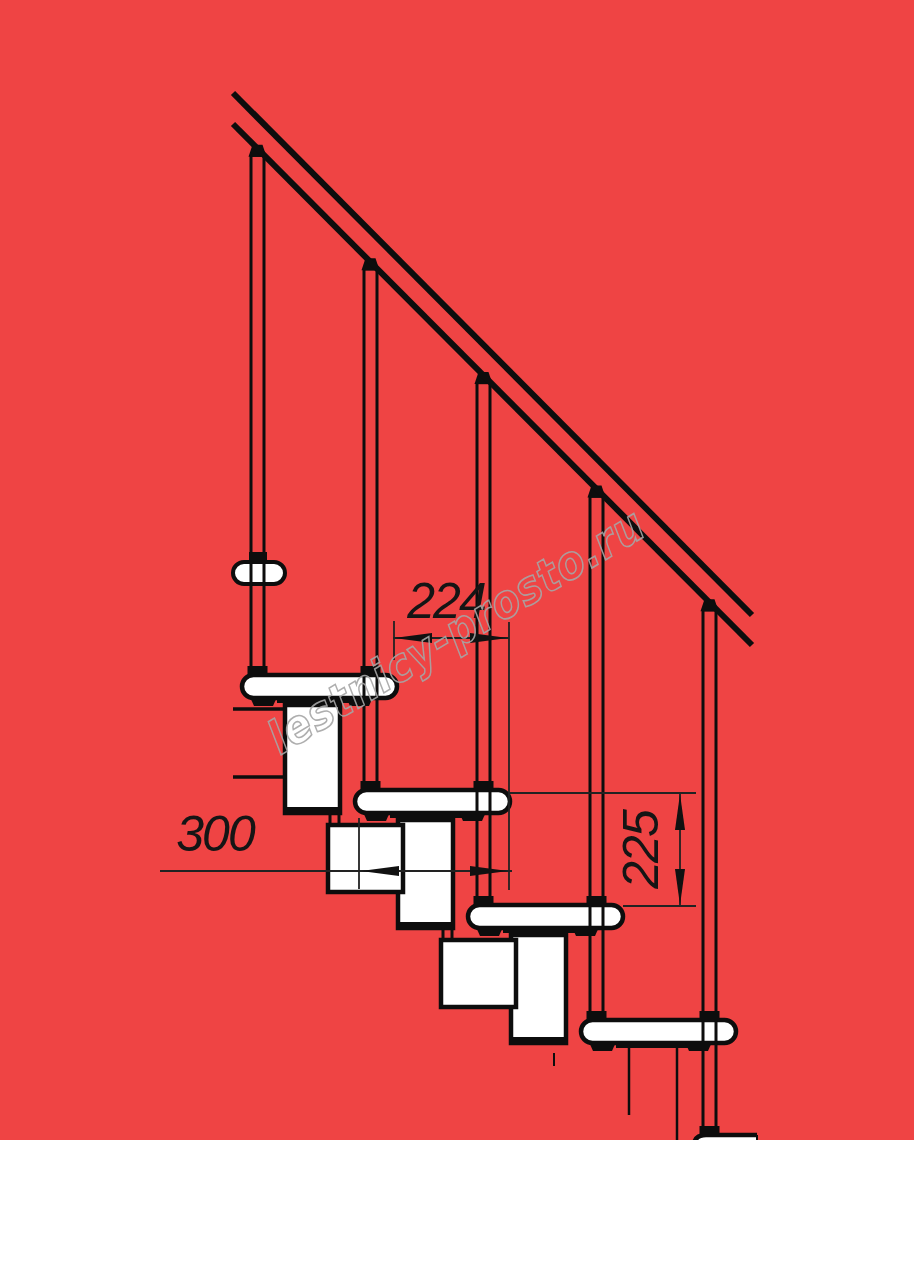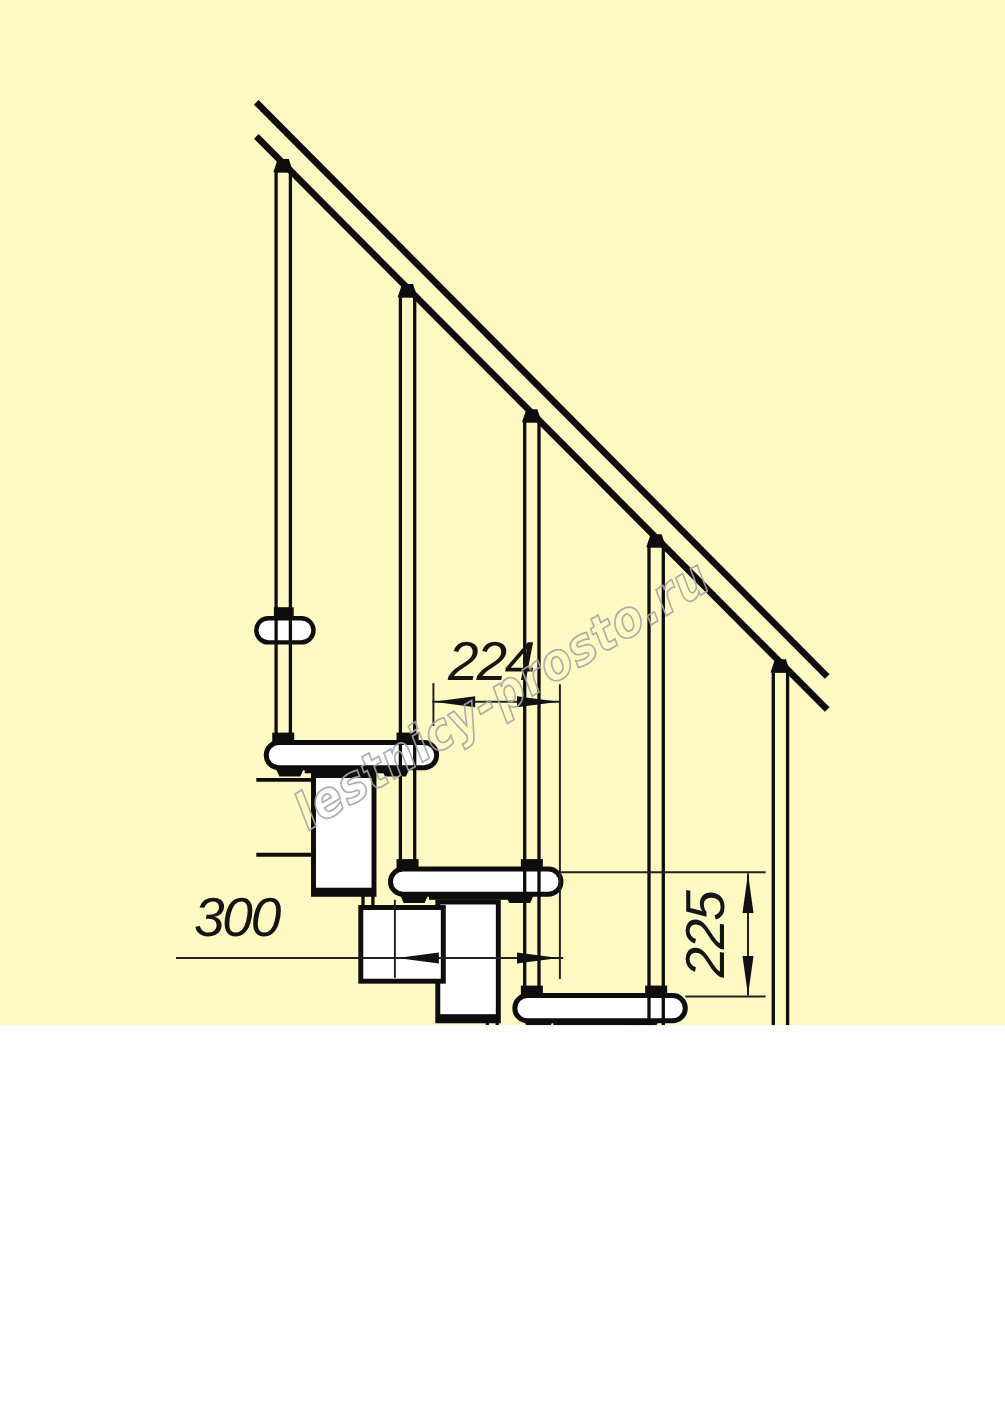--- a/index.html
+++ b/index.html
@@ -1,19 +1,19 @@
 <!DOCTYPE html>
 <html><head>
 <meta charset="utf-8">
 <style>
   html,body{margin:0;padding:0;background:#ffffff;}
   .page{
     position:relative;
-    width:914px;height:932px;
-    background:#fef9c3;
+    width:914px;height:1140px;
+    background:#ef4444;
     overflow:hidden;
     font-family:"Liberation Sans",sans-serif;
   }
   svg{display:block;}
   .dim-text{
     font-family:"Liberation Sans",sans-serif;
     font-style:italic;
     font-size:50px;
     letter-spacing:-2px;
     fill:#151515;

